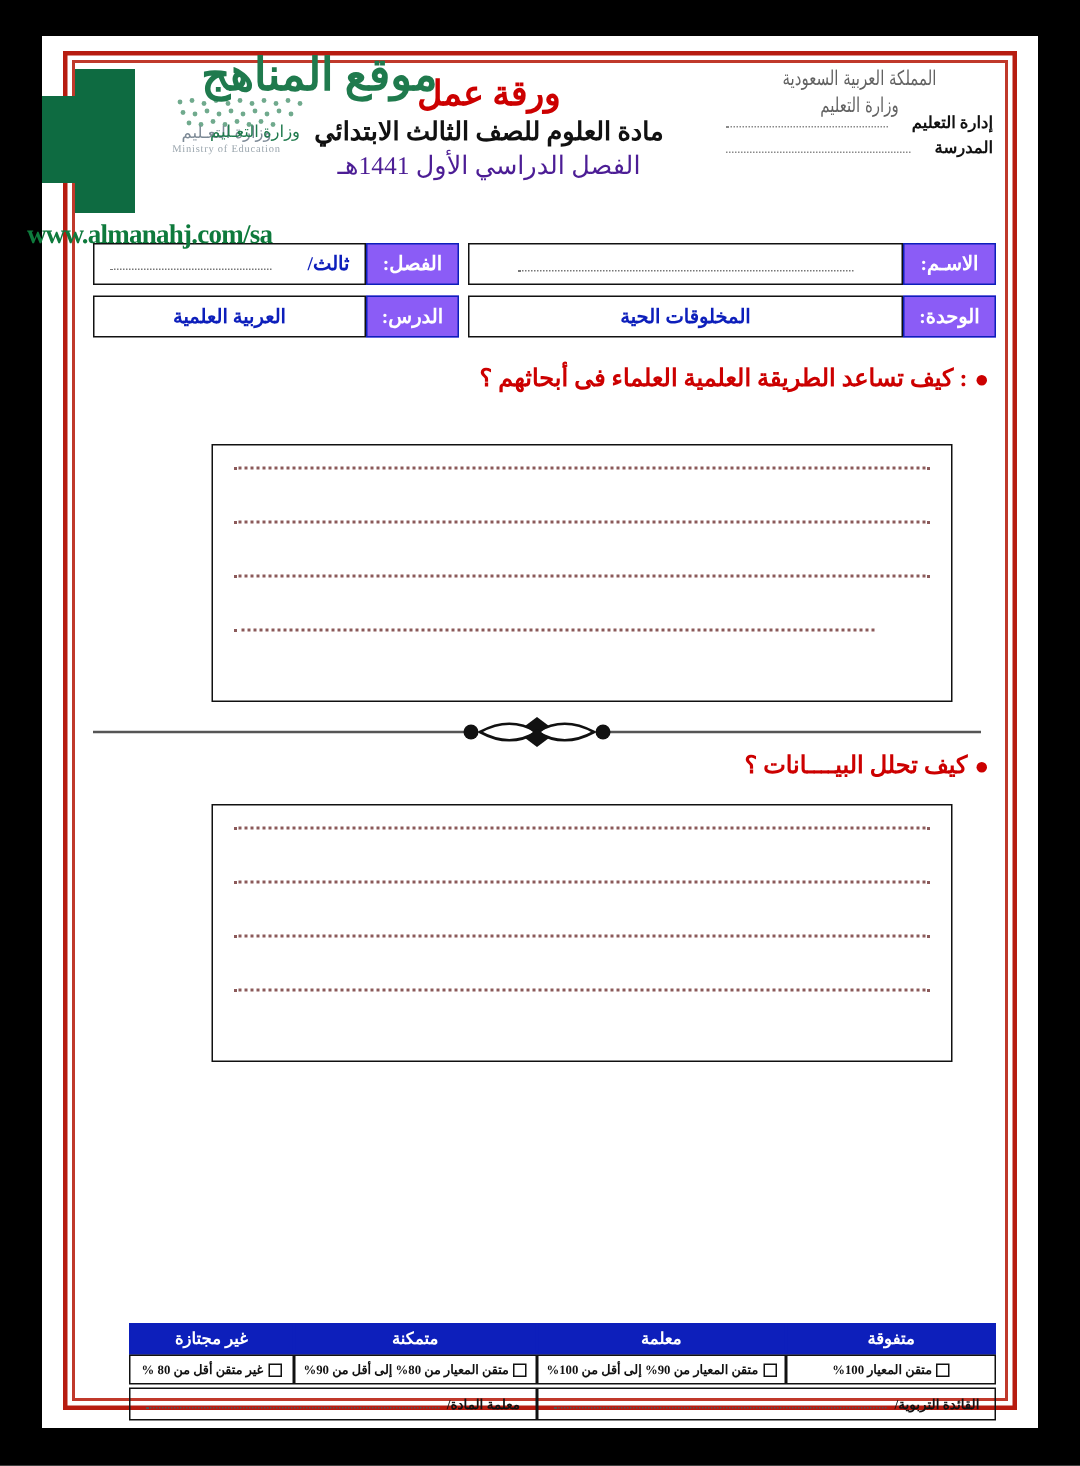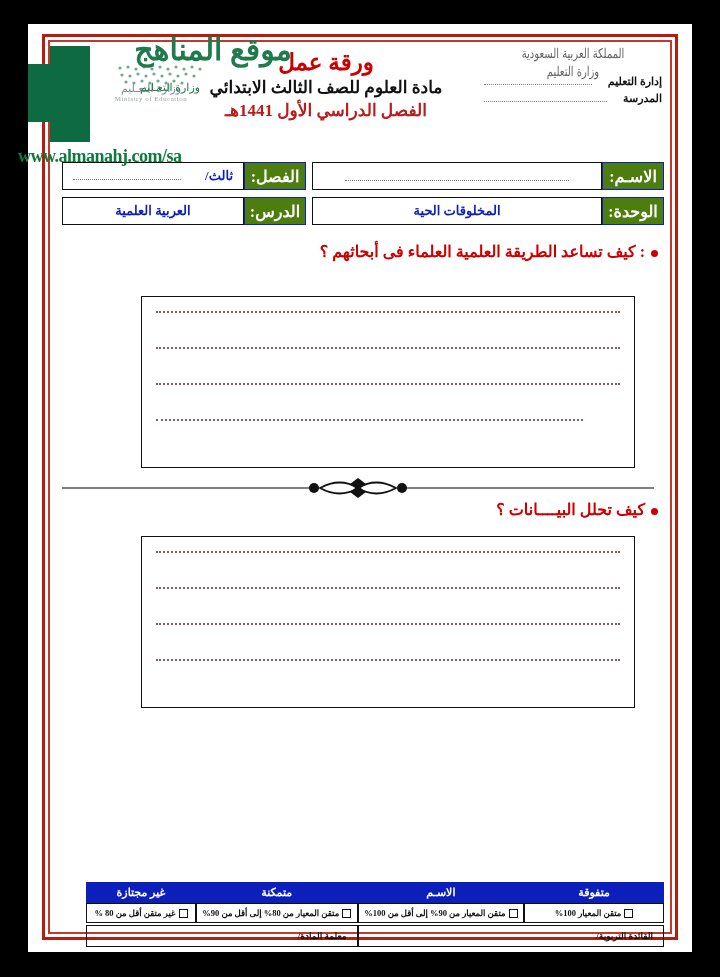--- a/index.html
+++ b/index.html
@@ -186,44 +186,44 @@
     line-height: 1.15;
   }
   #hdr-center .t2 {
     color: #111;
     font-size: 17px;
     font-weight: bold;
     line-height: 1.3;
     margin-top: 1px;
   }
   #hdr-center .t3 {
-    color: #b91c1c;
+    color: #4c1d95;
     font-size: 17px;
-    font-weight: bold;
+    font-weight: normal;
     line-height: 1.3;
   }
 
   
   #info-table {
     position: absolute;
     left: 28px;
     top: 138px;
     width: 608px;
     direction: rtl;
   }
   .info-row {
     display: flex;
     align-items: stretch;
     margin-bottom: 7px;
     height: 28px;
   }
   .cell-label {
-    background: #4d7c0f;
+    background: #8b5cf6;
     color: #ffffff;
-    font-size: 16px;
+    font-size: 13px;
     font-weight: bold;
     display: flex;
     align-items: center;
     justify-content: center;
     min-width: 62px;
     border: 1px solid #0d1fbb;
     box-sizing: border-box;
     letter-spacing: .5px;
   }
   .cell-value {
@@ -522,21 +522,21 @@
     <div class="ans-line"></div>
     <div class="ans-line"></div>
     <div class="ans-line"></div>
     <div class="ans-line"></div>
   </div>
 
   <div id="assess">
 
     <div class="assess-head">
       <div class="col-a">متفوقة</div>
-      <div class="col-b">الاسـم</div>
+      <div class="col-b">معلمة</div>
       <div class="col-c">متمكنة</div>
       <div class="col-d">غير مجتازة</div>
     </div>
 
     <div class="assess-crit">
       <div class="col-a">
         <span class="chk"></span>
         <span>متقن المعيار 100%</span>
       </div>
       <div class="col-b">

